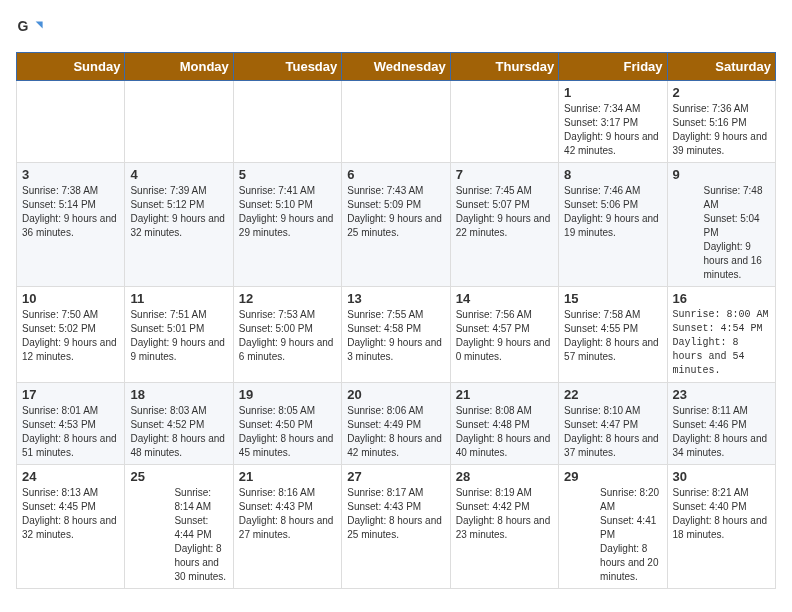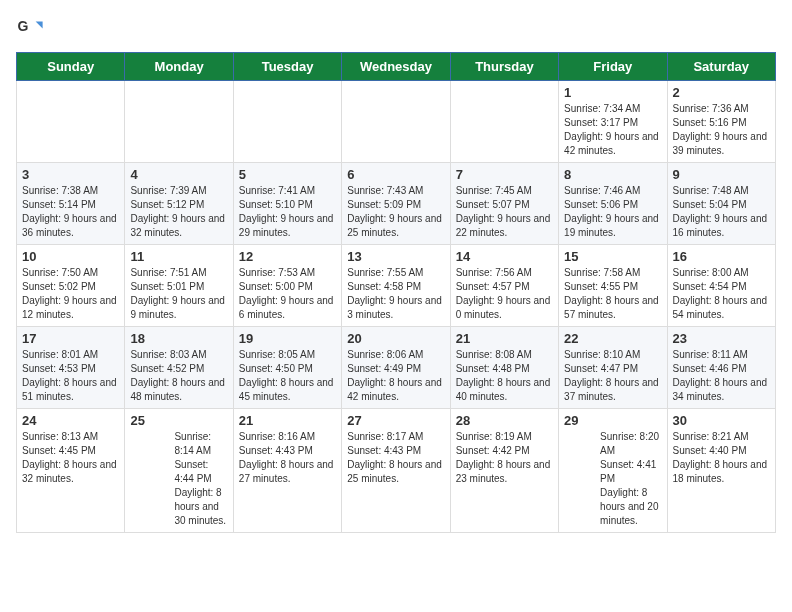--- a/index.html
+++ b/index.html
@@ -47,26 +47,26 @@
     .location-title {
       font-size: 15px;
       color: #555;
     }
     .calendar {
       width: 100%;
       border-collapse: collapse;
       border: 1px solid #ccc;
     }
     .calendar th {
-      background-color: #15803d;
+      background-color: #a16207;
       color: #fff;
       font-size: 13px;
       font-weight: bold;
       padding: 6px 4px;
-      text-align: center;
+      text-align: right;
       border: 1px solid #3a6aaa;
     }
     .calendar td {
       width: 108px;
       vertical-align: top;
       padding: 4px 5px;
       border: 1px solid #ddd;
       font-size: 10.5px;
       color: #333;
       min-height: 80px;
@@ -181,21 +181,21 @@
 Daylight: 9 hours and 22 minutes.</div>
         </td>
         <td>
           <span class="day-number">8</span>
           <div class="day-info" style="white-space: pre-line;">Sunrise: 7:46 AM
 Sunset: 5:06 PM
 Daylight: 9 hours and 19 minutes.</div>
         </td>
         <td>
           <span class="day-number">9</span>
-          <div class="day-info" style="white-space: pre-line;">Sunrise: 7:48 AM
+          <div class="day-info" style="white-space: pre-line; margin-left: 31px;">Sunrise: 7:48 AM
 Sunset: 5:04 PM
 Daylight: 9 hours and 16 minutes.</div>
         </td>
       </tr>
       <tr>
         <td>
           <span class="day-number">10</span>
           <div class="day-info" style="white-space: pre-line;">Sunrise: 7:50 AM
 Sunset: 5:02 PM
 Daylight: 9 hours and 12 minutes.</div>
@@ -225,21 +225,21 @@
 Daylight: 9 hours and 0 minutes.</div>
         </td>
         <td>
           <span class="day-number">15</span>
           <div class="day-info" style="white-space: pre-line;">Sunrise: 7:58 AM
 Sunset: 4:55 PM
 Daylight: 8 hours and 57 minutes.</div>
         </td>
         <td>
           <span class="day-number">16</span>
-          <div class="day-info" style="white-space: pre-line;">Sunrise: 8:00 AM
+          <div class="day-info" style="white-space: pre-line; font-family: Liberation Mono, monospace;">Sunrise: 8:00 AM
 Sunset: 4:54 PM
 Daylight: 8 hours and 54 minutes.</div>
         </td>
       </tr>
       <tr>
         <td>
           <span class="day-number">17</span>
           <div class="day-info" style="white-space: pre-line;">Sunrise: 8:01 AM
 Sunset: 4:53 PM
 Daylight: 8 hours and 51 minutes.</div>

